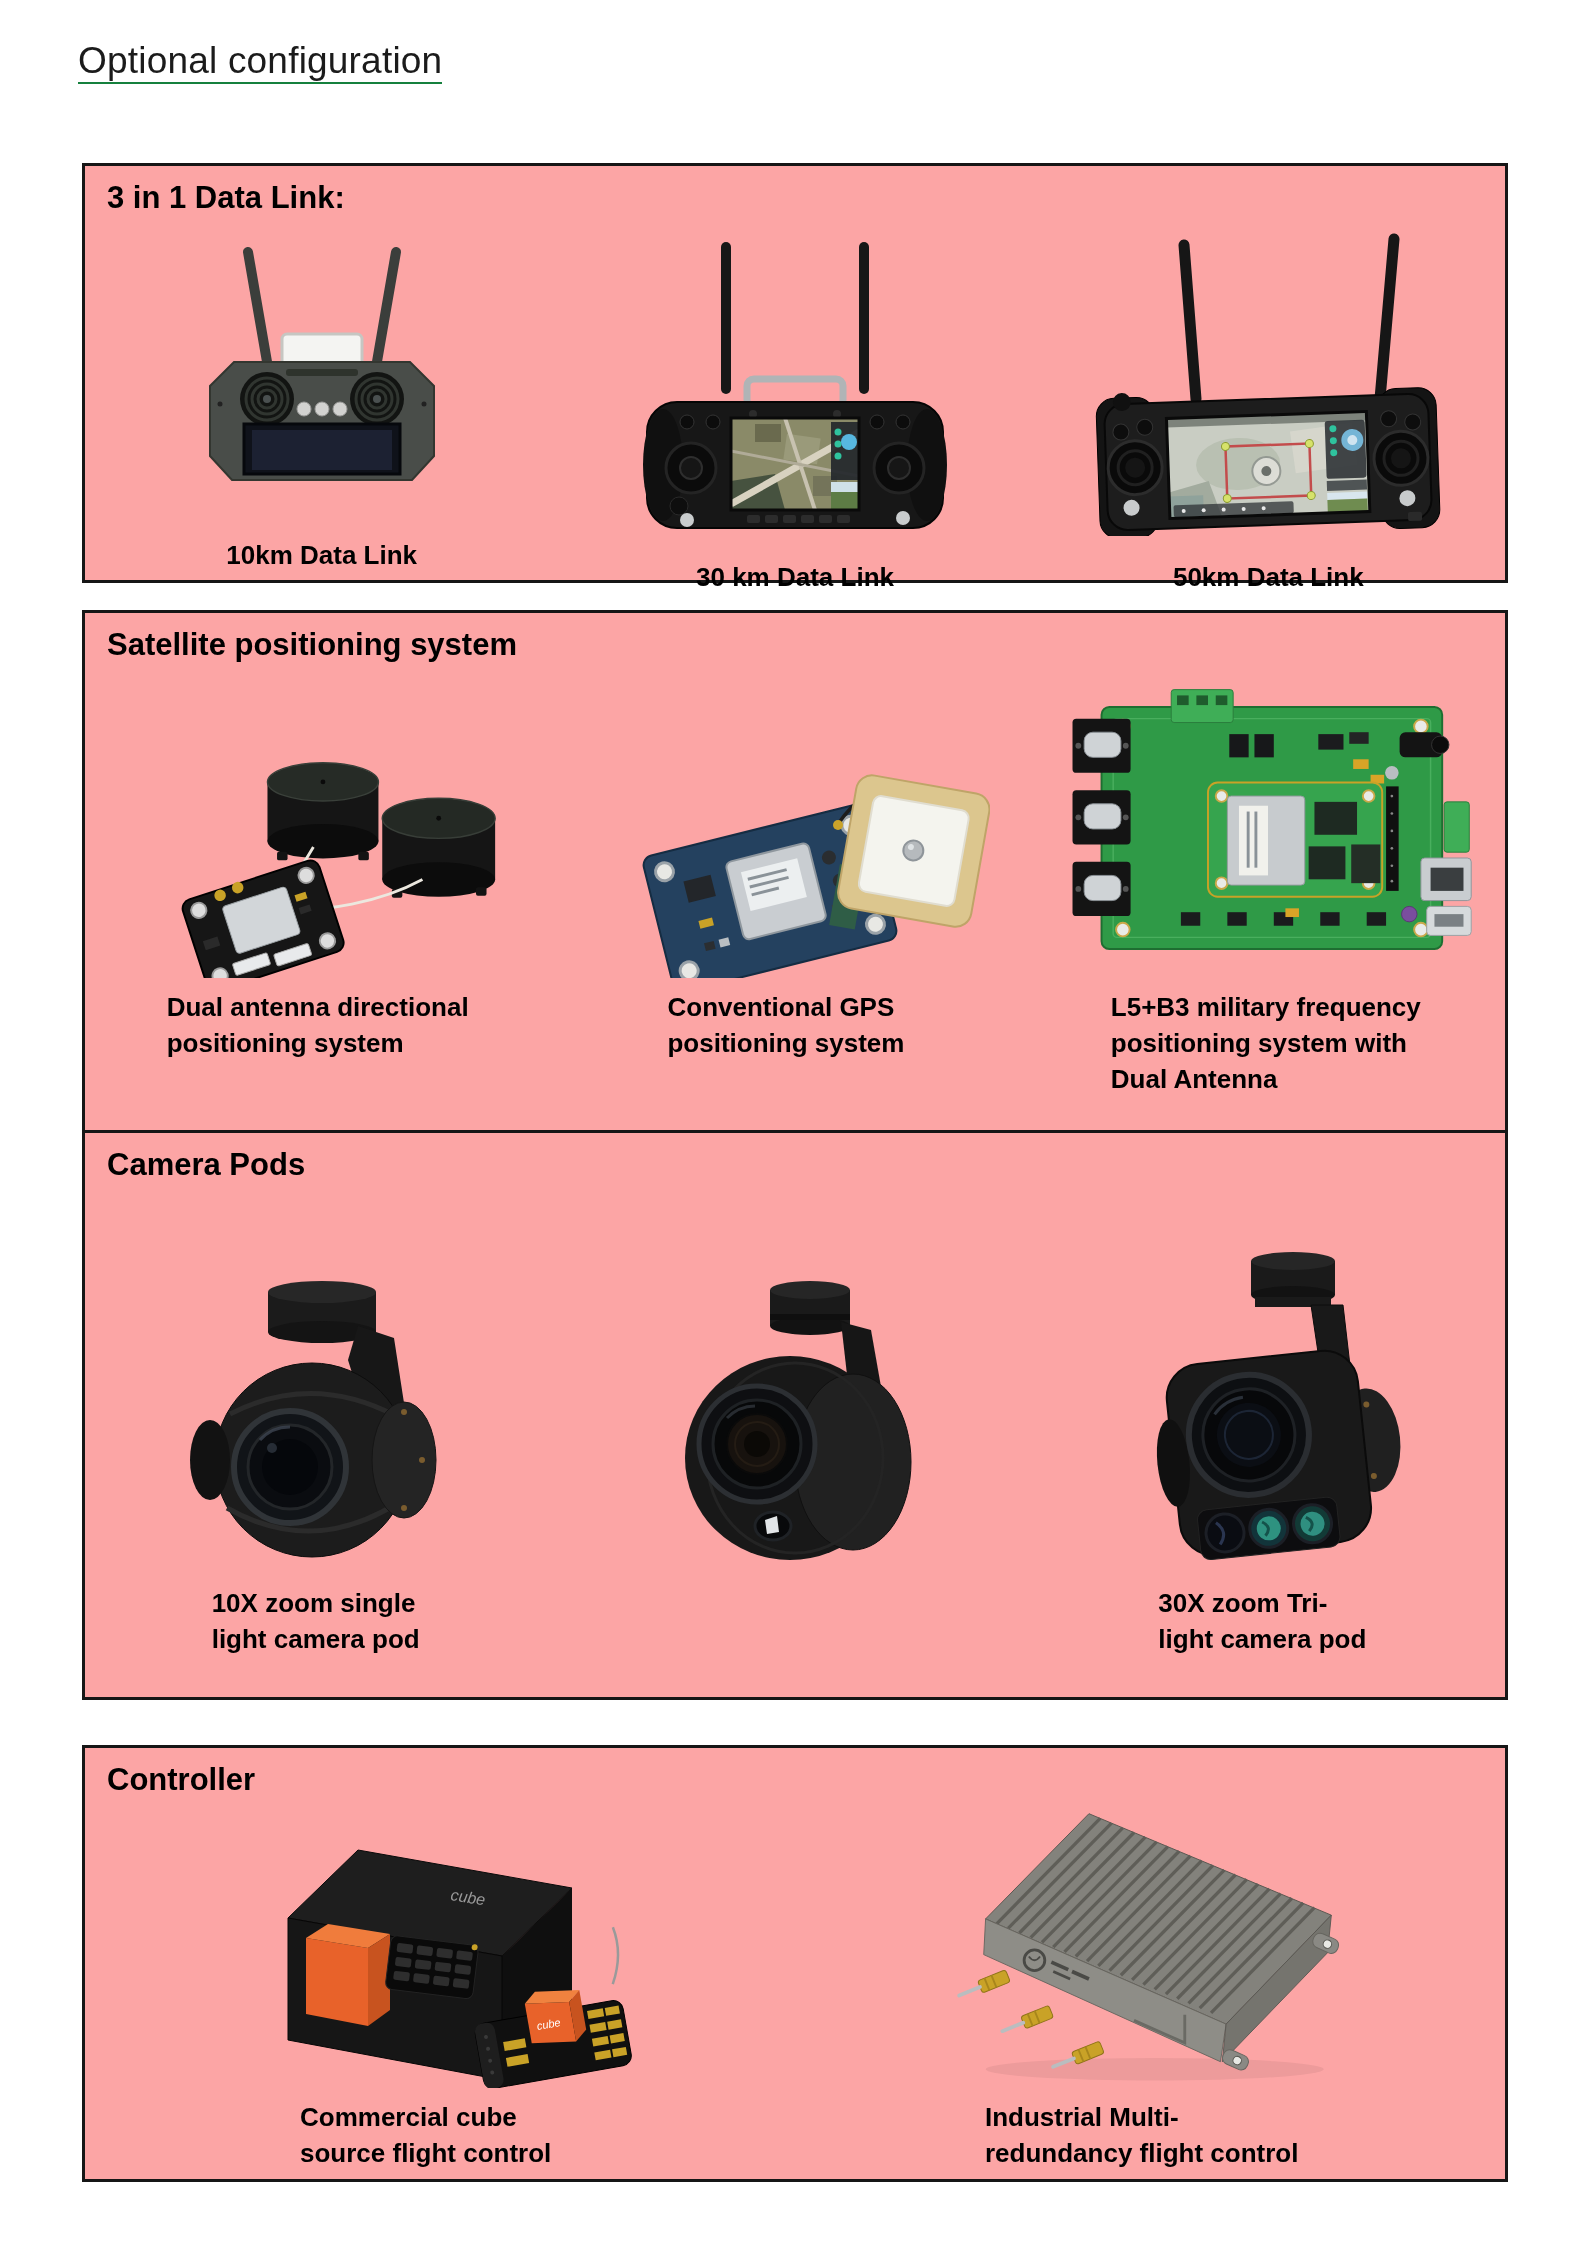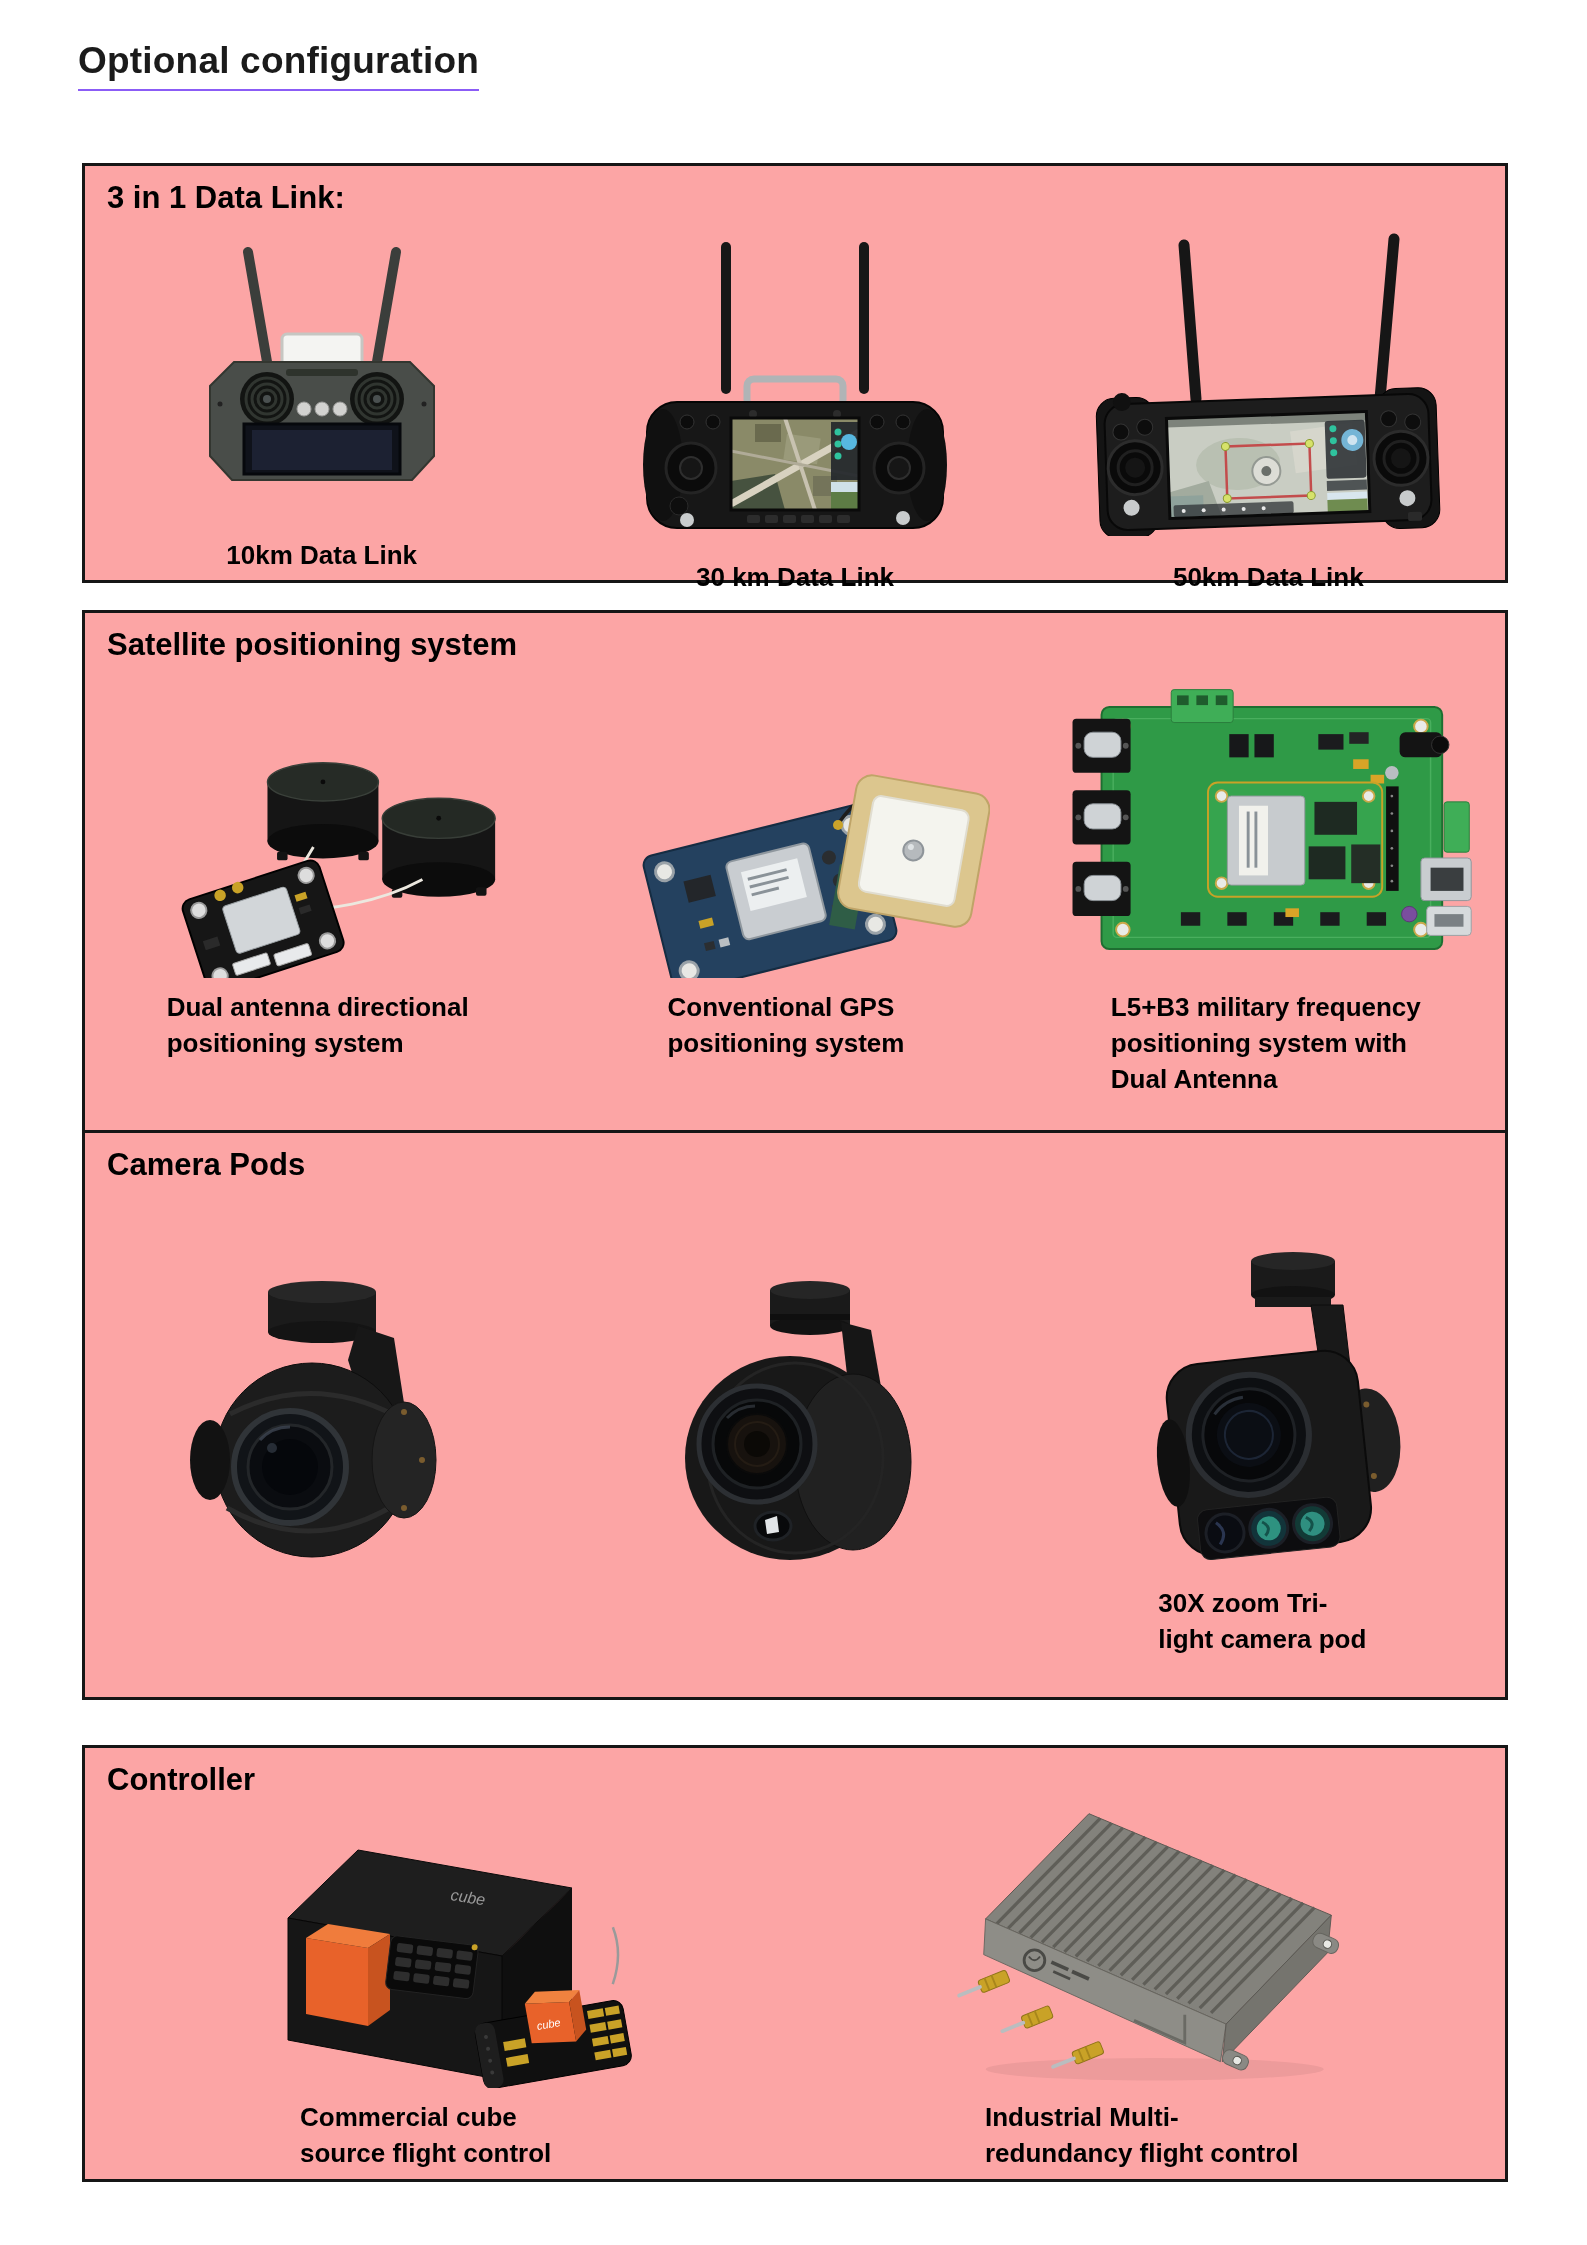--- a/index.html
+++ b/index.html
@@ -1,19 +1,19 @@
 <!DOCTYPE html>
 <html><head>
 <meta charset="utf-8">
 <style>
   * { margin:0; padding:0; box-sizing:border-box; }
   html,body { background:#ffffff; }
   body { width:1587px; height:2245px; position:relative; font-family:"Liberation Sans", sans-serif; color:#000; }
-  .page-title { position:absolute; left:78px; top:40px; font-size:37px; font-weight:700; color:#1b1b1b;
-                border-bottom:2px solid #8b5cf6; padding-bottom:7px; letter-spacing:0.2px; }
+  .page-title { position:absolute; left:78px; top:40px; font-size:37px; font-weight:400; color:#1b1b1b;
+                border-bottom:2px solid #15803d; padding-bottom:0; letter-spacing:0.2px; }
   .section-box { position:absolute; left:82px; width:1426px; border:3px solid #161616; background:#fca5a5; }
   .box-datalink  { top:163px;  height:420px; }
   .box-satellite { top:610px;  height:552px; }
   .box-camera    { top:1130px; height:570px; }
   .box-controller{ top:1745px; height:437px; }
   .section-header { position:absolute; top:14px; left:22px; font-size:31px; font-weight:700; color:#000; }
   .row { position:absolute; left:0; right:0; display:flex; }
   .row-datalink  { top:70px; bottom:6px; }
   .row-satellite { top:70px; bottom:4px; }
   .row-camera    { top:66px; bottom:4px; }
@@ -409,20 +409,21 @@
           <ellipse cx="38" cy="196" rx="20" ry="40" fill="#121212"></ellipse>
           <g>
             <circle cx="118" cy="203" r="56" fill="#111418" stroke="#303438" stroke-width="6"></circle>
             <circle cx="118" cy="203" r="42" fill="#0a0c10" stroke="#232629" stroke-width="3"></circle>
             <circle cx="118" cy="203" r="28" fill="#05070b"></circle>
             <path d="M88,176 A40,40 0 0 1 118,163" stroke="#3c4450" stroke-width="3" fill="none" opacity="0.8"></path>
             <circle cx="100" cy="184" r="5" fill="#2e3640" opacity="0.8"></circle>
           </g>
         </svg>
       </div>
+      <div class="caption cap-left w220">10X zoom single light camera pod</div>
     </div>
 
     <div class="cell">
       <div class="imgbox imgbox-cam">
         <svg width="300" height="310" viewBox="0 0 300 310">
           <g>
             <rect x="125" y="26" width="80" height="36" fill="#1a1a1a"></rect>
             <ellipse cx="165" cy="62" rx="40" ry="9" fill="#121212"></ellipse>
             <ellipse cx="165" cy="26" rx="40" ry="9" fill="#262626"></ellipse>
             <rect x="125" y="50" width="80" height="6" fill="#0f0f0f"></rect>

